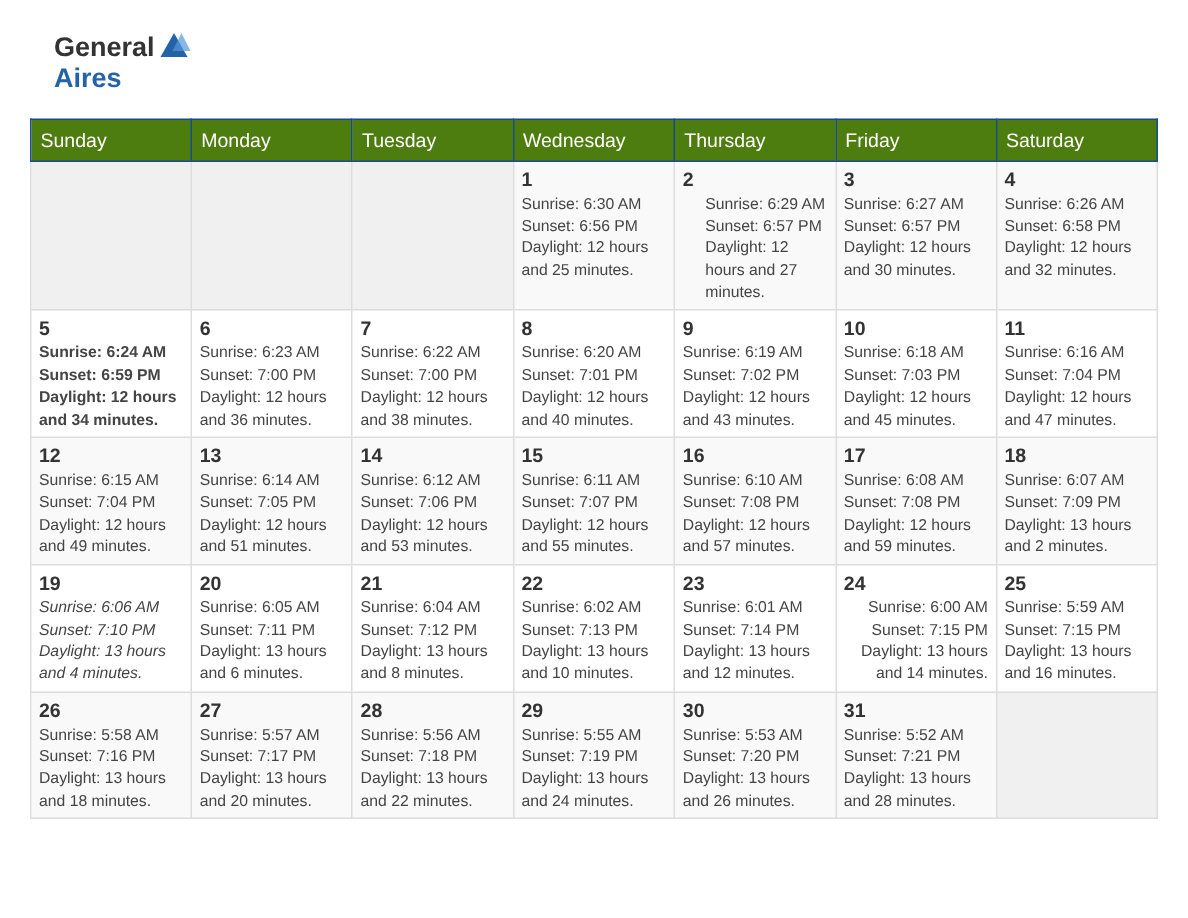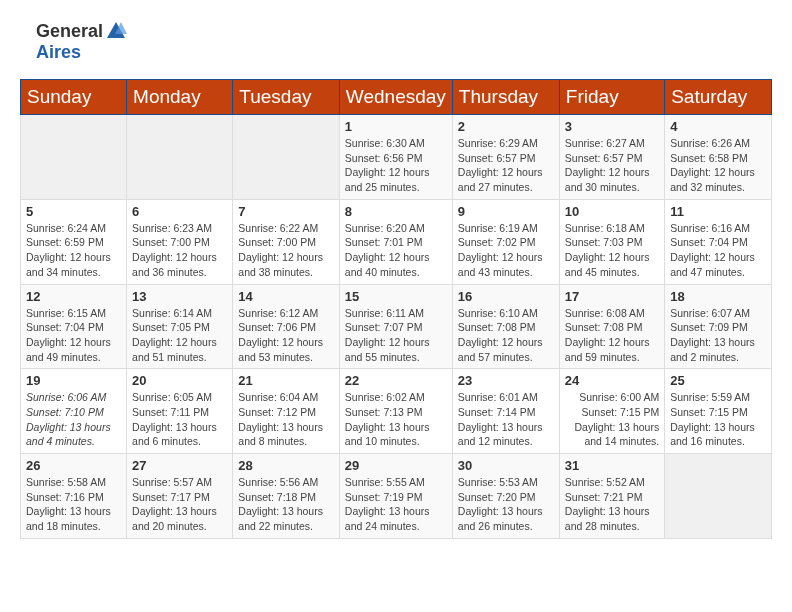--- a/index.html
+++ b/index.html
@@ -52,23 +52,23 @@
     .subtitle {
       font-size: 14px;
       color: #555;
     }
     .calendar {
       width: 100%;
       border-collapse: collapse;
       border: 1px solid #ccc;
     }
     .calendar th {
-      background-color: #c2410c;
+      background-color: #4d7c0f;
       color: #fff;
-      font-size: 19px;
+      font-size: 13px;
       font-weight: normal;
       text-align: left;
       padding: 6px 6px;
       border: 1px solid #1a4a8a;
     }
     .calendar td {
       vertical-align: top;
       border: 1px solid #ddd;
       padding: 4px 5px;
       width: 108px;
@@ -130,41 +130,41 @@
         <td class="empty-cell"></td>
         <td class="empty-cell"></td>
         <td>
           <div class="day-number">1</div>
           <div class="day-detail" style="white-space: pre-line;">Sunrise: 6:30 AM
 Sunset: 6:56 PM
 Daylight: 12 hours and 25 minutes.</div>
         </td>
         <td>
           <div class="day-number">2</div>
-          <div class="day-detail" style="white-space: pre-line;">Sunrise: 6:29 AM
+          <div class="day-detail" style="white-space: pre-line; margin-left: 15px;">Sunrise: 6:29 AM
 Sunset: 6:57 PM
 Daylight: 12 hours and 27 minutes.</div>
         </td>
         <td>
           <div class="day-number">3</div>
           <div class="day-detail" style="white-space: pre-line;">Sunrise: 6:27 AM
 Sunset: 6:57 PM
 Daylight: 12 hours and 30 minutes.</div>
         </td>
         <td>
           <div class="day-number">4</div>
           <div class="day-detail" style="white-space: pre-line;">Sunrise: 6:26 AM
 Sunset: 6:58 PM
 Daylight: 12 hours and 32 minutes.</div>
         </td>
       </tr>
       <tr>
         <td>
           <div class="day-number">5</div>
-          <div class="day-detail" style="white-space: pre-line;">Sunrise: 6:24 AM
+          <div class="day-detail" style="white-space: pre-line; font-weight: bold;">Sunrise: 6:24 AM
 Sunset: 6:59 PM
 Daylight: 12 hours and 34 minutes.</div>
         </td>
         <td>
           <div class="day-number">6</div>
           <div class="day-detail" style="white-space: pre-line;">Sunrise: 6:23 AM
 Sunset: 7:00 PM
 Daylight: 12 hours and 36 minutes.</div>
         </td>
         <td>

